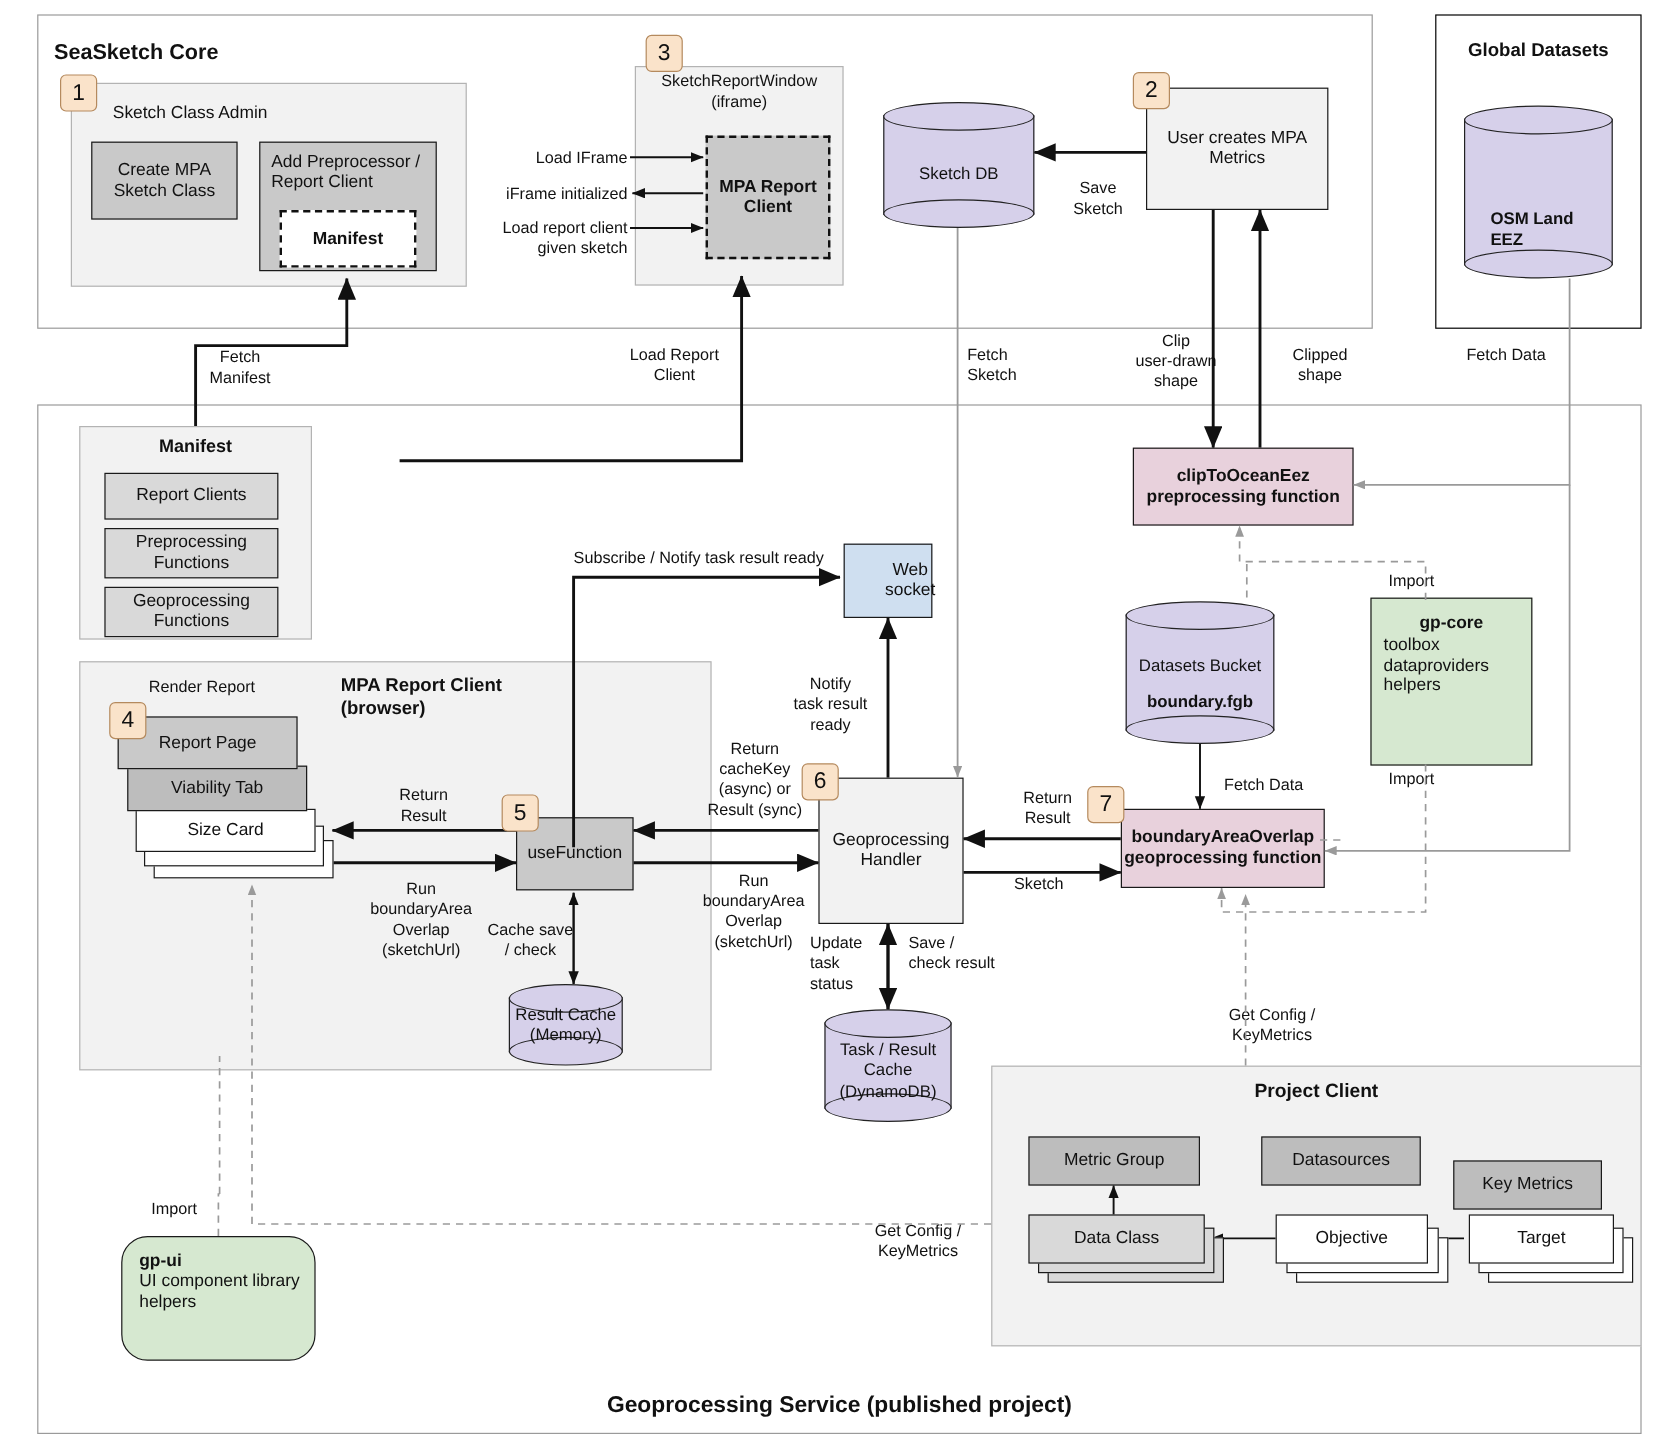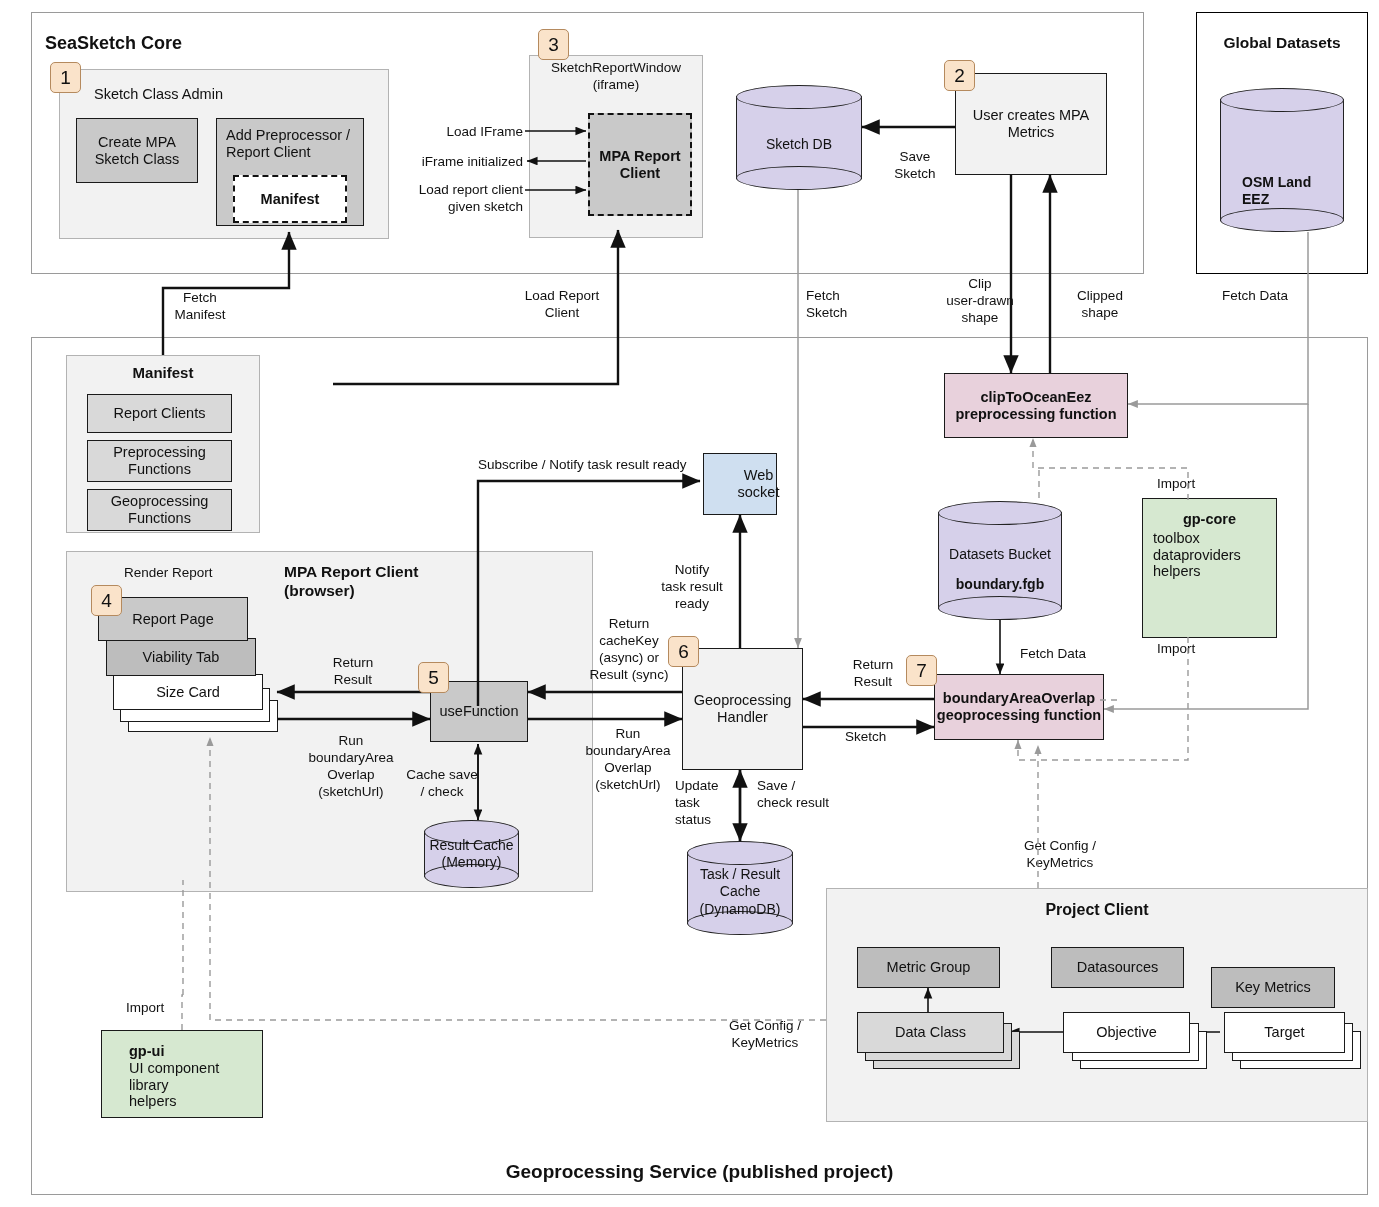--- a/index.html
+++ b/index.html
@@ -343,21 +343,21 @@
     <div style="width:100%;">
       <div class="bold" style="text-align:center;">gp-core</div>
       <div style="text-align:left;margin-top:2px;white-space:pre-line;">toolbox
 dataproviders
 helpers</div>
     </div>
   </div>
   <div class="abs lbl" style="left:1157px;top:476px;">Import</div>
   <div class="abs lbl" style="left:1157px;top:641px;">Import</div>
 
-  <div class="abs node n-green" style="left:101px;top:1030px;width:162px;height:88px;align-items:flex-start;justify-content:flex-start;padding:12px 11px 0 27px;">
+  <div class="abs node n-green" style="left:101px;top:1030px;width:162px;height:104px;align-items:flex-start;justify-content:flex-start;padding:12px 11px 0 14px;border-radius:22px;">
     <div style="width:100%;text-align:left;">
       <div class="bold">gp-ui</div>
       <div style="white-space:pre-line;">UI component library
 helpers</div>
     </div>
   </div>
   <div class="abs lbl" style="left:126px;top:1000px;">Import</div>
 
   <div class="abs lbl lbl-c" style="left:1000px;top:838px;width:120px;">Get Config /
 KeyMetrics</div>

